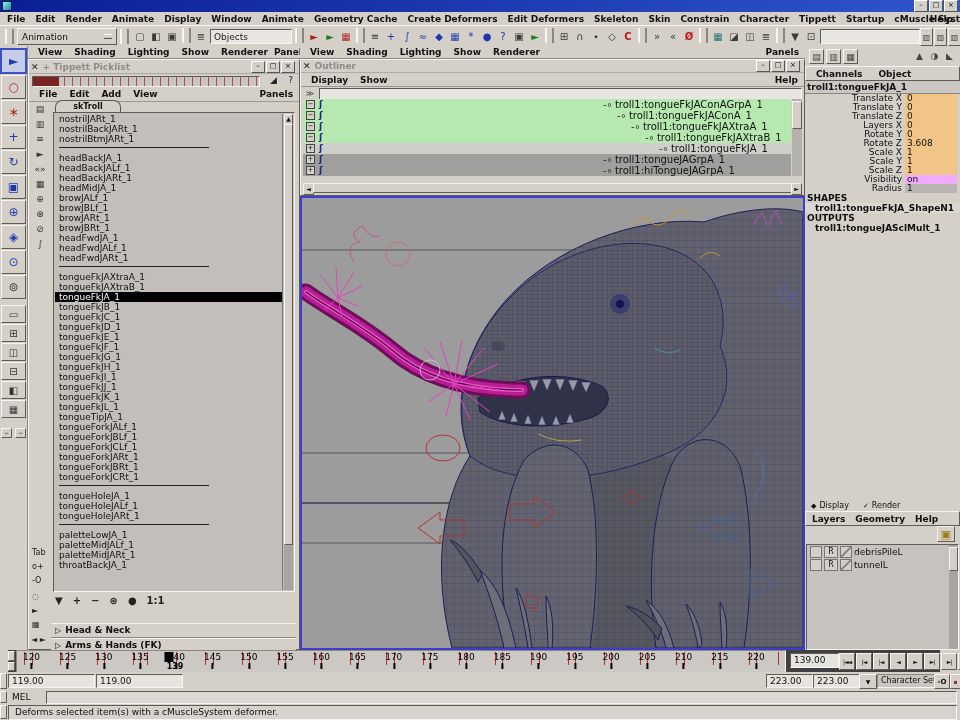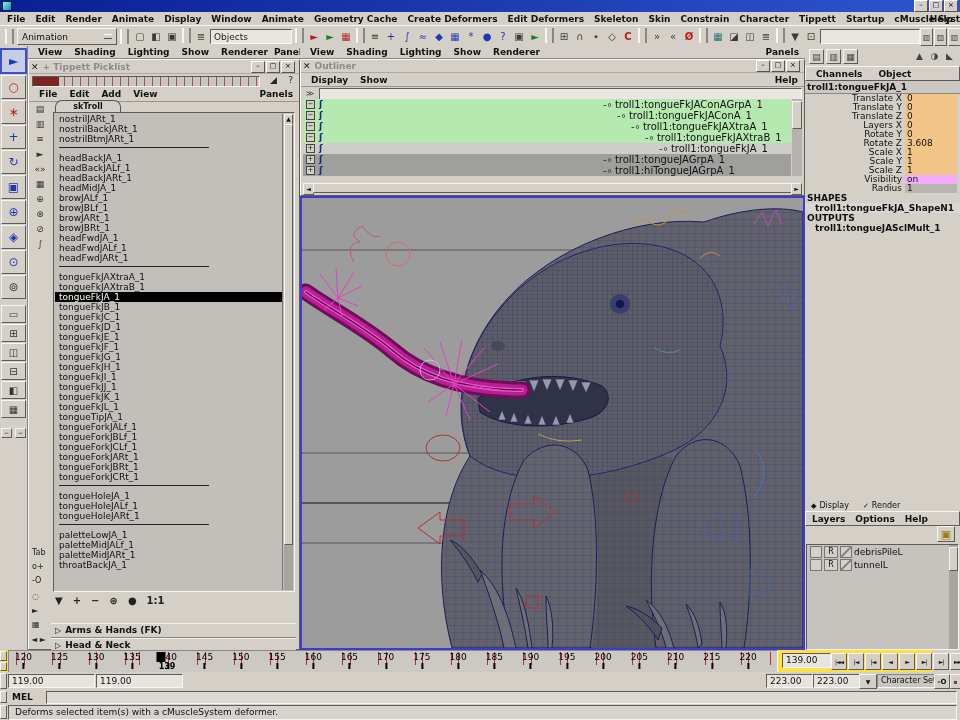--- a/index.html
+++ b/index.html
@@ -122,21 +122,21 @@
   .le-newlayer{position:absolute;right:5px;top:2px;width:16px;height:14px;display:flex;align-items:center;justify-content:center;color:#a07c14;font-size:11px}
   .le-list{position:absolute;left:1px;right:1px;top:498px;bottom:0;background:#c6c3be;border:1px solid;border-color:#5f5c57 #f6f5f3 #f6f5f3 #5f5c57}
   .ly-row{height:13px;display:flex;align-items:center;gap:2px;padding-left:3px}
   .ly-vis{width:10px;height:10px;border:1px solid #777;background:#d4d0c8}
   .ly-r{width:12px;height:10px;border:1px solid #777;text-align:center;font-size:8px;line-height:10px;background:#d4d0c8}
   .ly-sw{width:10px;height:10px;border:1px solid #777;background:linear-gradient(135deg,#d4d0c8 44%,#8a8a8a 44% 56%,#d4d0c8 56%)}
   .ly-name{font-size:9px}
   .le-scroll{position:absolute;right:0;top:0;bottom:0;width:9px;background:#a8a5a0}
   .le-thumb{position:absolute;left:0;right:0;top:2px;height:22px;background:#d4d0c8}
   
-  #timeslider{position:absolute;left:0;top:650px;width:932px;height:22px;background:#fde047}
+  #timeslider{position:absolute;left:8px;top:650px;width:932px;height:22px;background:#404040}
   .mini-strip{position:absolute;left:0;top:1px;width:7px;bottom:1px;display:flex;flex-direction:column;gap:1px}
   .mini-cell{flex:1;background:#d4d0c8}
   #ruler{position:absolute;left:8px;top:0;width:768px;height:22px;background:#ccc9c4;border:1px solid;border-color:#8a8783 #f6f5f3 #f6f5f3 #8a8783;overflow:hidden}
   .tl-lbl{position:absolute;top:1px;transform:translateX(-50%);font-size:9px;color:#000}
   .tl-lbl::after{content:"";position:absolute;left:45%;top:11px;height:6px;border-left:2px solid #000}
   .tl-key{position:absolute;top:1px;width:1px;height:13px;background:#b43030}
   #tl-marker{position:absolute;top:1px;width:9px;height:10px;background:#000;transform:translateX(-50%)}
   #tl-curlbl{position:absolute;top:11px;transform:translateX(-15%);font-size:8px;font-weight:bold;color:#000}
   #tl-curfield{position:absolute;left:782px;top:3px;width:44px;height:13px;background:#e6e4df;font-size:9px;line-height:13px;padding-left:3px}
   #transport{position:absolute;left:831px;top:3px;display:flex;gap:1px}
@@ -146,21 +146,21 @@
   .rs-field{position:absolute;top:2px;height:12px;background:#e6e4df;font-size:9px;line-height:12px;padding-left:3px}
   #rs-track{position:absolute;left:184px;top:2px;width:570px;height:13px;background:#c6c3be;border:1px solid;border-color:#8a8783 #f6f5f3 #f6f5f3 #8a8783}
   .rs-handle{position:absolute;top:1px;bottom:1px;width:7px;background:#d4d0c8}
   .rs-lbl{position:absolute;top:0;font-size:8px;font-weight:bold;line-height:12px;color:#000}
   #rs-dd{position:absolute;left:859px;top:2px;width:16px;height:13px;display:flex;align-items:center;justify-content:center;font-size:6px;background:#d4d0c8}
   #rs-charset{position:absolute;left:877px;top:2px;width:55px;height:12px;background:#c9c6c1;border:1px solid;border-color:#8a8783 #f6f5f3 #f6f5f3 #8a8783;font-size:8px;line-height:11px;padding-left:3px;white-space:nowrap;overflow:hidden}
   #rs-key{position:absolute;left:934px;top:2px;width:14px;height:13px;display:flex;align-items:center;justify-content:center;font-size:7px;font-weight:bold;background:#d4d0c8}
   #rs-autokey{position:absolute;left:950px;top:2px;width:9px;height:13px;background:#d4d0c8;display:flex;align-items:center;justify-content:center;font-size:6px;color:#833}
   
   #melline{position:absolute;left:0;top:690px;width:960px;height:14px;background:#d4d0c8}
-  #mel-label{position:absolute;left:12px;top:0;font-weight:bold;line-height:14px}
+  #mel-label{position:absolute;left:12px;top:0;font-weight:normal;line-height:14px}
   #mel-input{position:absolute;left:46px;right:3px;top:1px;height:11px;background:#dcd9d4;border:1px solid;border-color:#5f5c57 #f6f5f3 #f6f5f3 #5f5c57}
   #helpline{position:absolute;left:0;top:704px;width:960px;height:16px;background:#d4d0c8}
   #help-field{position:absolute;left:8px;right:3px;top:1px;height:13px;background:#d6d3ce;border:1px solid;border-color:#5f5c57 #f6f5f3 #f6f5f3 #5f5c57;line-height:13px;padding-left:6px;white-space:nowrap;overflow:hidden}
 </style>
 </head>
 <body>
 
 <div id="titlebar">
   <span id="maya-logo"></span>
   <span class="winbtns">
@@ -547,22 +547,22 @@
 
   <span class="pk-tool"><span>▼</span></span>
       <span class="pk-tool"><span>+</span></span>
       <span class="pk-tool"><span>−</span></span>
       <span class="pk-tool"><span>⊛</span></span>
       <span class="pk-tool"><span>●</span></span>
       <span class="pk-tool"><span>1:1</span></span>
     </div>
   <div class="pk-secs">
 
-  <div class="pk-sec"><span class="sec-arrow">▷</span><span>Arms &amp; Hands (FK)</span></div>
-      <div class="pk-sec"><span class="sec-arrow">▷</span><span>Head &amp; Neck</span></div>
+  <div class="pk-sec"><span class="sec-arrow">▷</span><span>Head &amp; Neck</span></div>
+      <div class="pk-sec"><span class="sec-arrow">▷</span><span>Arms &amp; Hands (FK)</span></div>
     </div>
 </div>
 
 <div class="pmenu" id="center-pmenu">
   <span style="display:flex">
 
   <span class="pm-item">View</span>
       <span class="pm-item">Shading</span>
       <span class="pm-item">Lighting</span>
       <span class="pm-item">Show</span>
@@ -831,21 +831,21 @@
   <div class="cb-h">OUTPUTS</div>
   <div class="cb-sub">troll1:tongueJASclMult_1</div>
 
   <div class="le-radio">
     <span><span class="le-mark">◆</span><span>Display</span></span>
     <span><span class="le-mark">✓</span><span>Render</span></span>
   </div>
   <div class="le-menu raised">
 
   <span>Layers</span>
-      <span>Options</span>
+      <span>Geometry</span>
       <span>Help</span>
     </div>
   <div class="le-iconrow">
     <span class="le-newlayer raised">▣</span>
   </div>
   <div class="le-list">
     <div>
 
     <div class="ly-row">
           <span class="ly-vis"></span>

